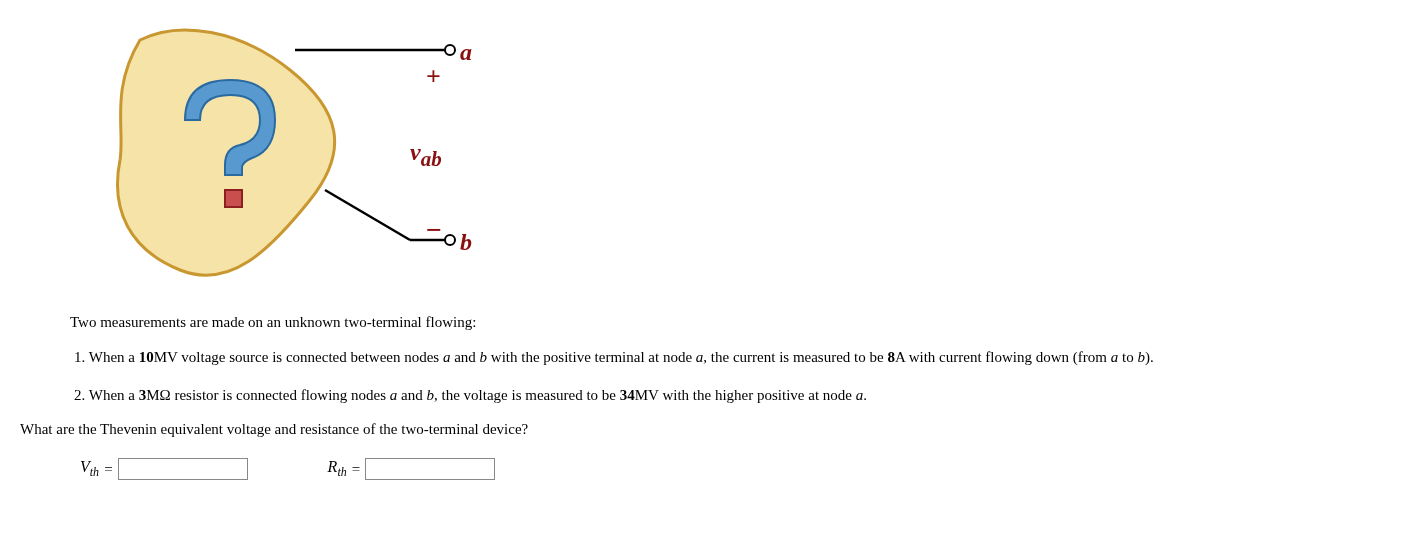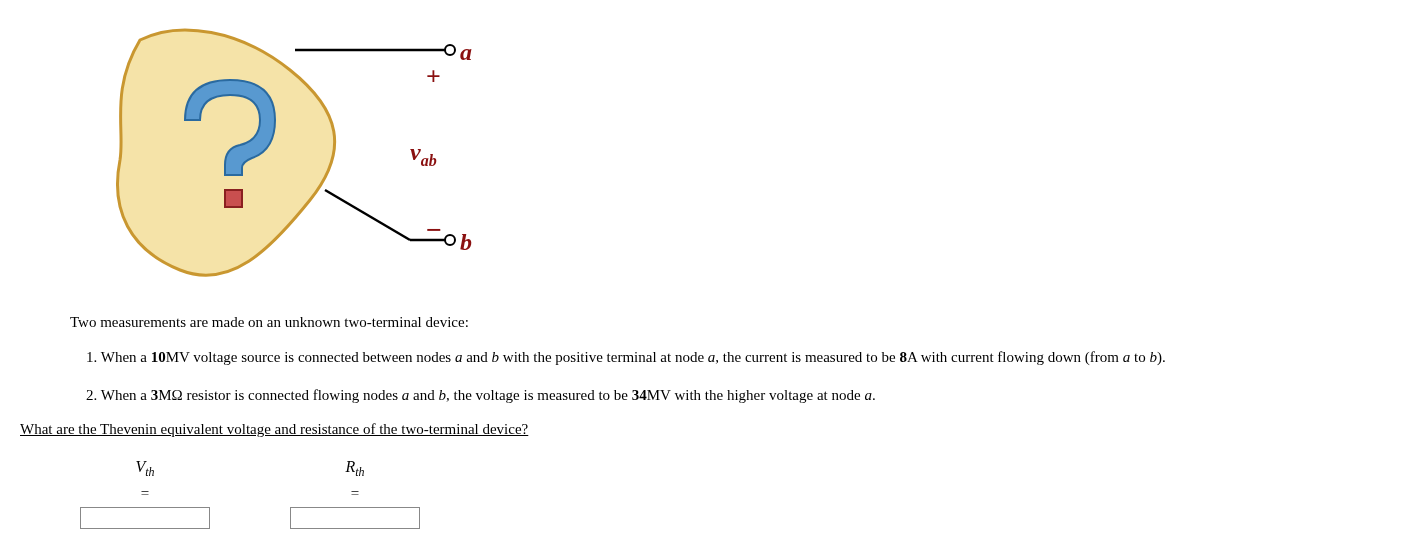--- a/index.html
+++ b/index.html
@@ -19,38 +19,36 @@
       margin-left: 60px;
       margin-bottom: 20px;
     }
     .intro {
       margin: 20px 0 15px 50px;
     }
     .measurements {
       margin-left: 50px;
     }
     .measurement {
-      margin: 15px 16px;
+      margin: 15px 4px;
       line-height: 1.5;
     }
     .question {
       margin: 15px 0 20px 0;
-      text-decoration: underline;
     }
     .answers {
       margin-left: 60px;
       display: flex;
       align-items: center;
       gap: 80px;
     }
     .answer-group {
       display: flex;
       align-items: center;
       gap: 5px;
-      flex-direction: column;
     }
     .label {
       font-style: italic;
       font-family: Georgia, serif;
       font-size: 16px;
     }
     .label sub {
       font-style: italic;
       font-size: 12px;
     }
@@ -99,34 +97,34 @@
       <circle cx="370" cy="40" r="5" fill="#fff" stroke="#000" stroke-width="2"></circle>
 
       <line x1="245" y1="180" x2="330" y2="230" stroke="#000" stroke-width="2.5"></line>
       <line x1="330" y1="230" x2="370" y2="230" stroke="#000" stroke-width="2.5"></line>
       <circle cx="370" cy="230" r="5" fill="#fff" stroke="#000" stroke-width="2"></circle>
     </svg>
     
     <div style="position:relative; top:-280px; height:0;">
       <div style="position:absolute; left:380px; top:25px; font-family:Georgia; font-style:italic; font-weight:bold; font-size:24px; color:#8a1010;">a</div>
       <div style="position:absolute; left:346px; top:48px; font-family:Georgia; font-weight:bold; font-size:26px; color:#8a1010;">+</div>
-      <div style="position:absolute; left:330px; top:125px; font-family:Georgia; font-style:italic; font-weight:bold; font-size:24px; color:#8a1010;"><span>v</span><sub style="font-size:16px;text-align:center;">ab</sub></div>
+      <div style="position:absolute; left:330px; top:125px; font-family:Georgia; font-style:italic; font-weight:bold; font-size:24px; color:#8a1010;"><span>v</span><sub style="font-size:21px;text-align:center;">ab</sub></div>
       <div style="position:absolute; left:346px; top:200px; font-family:Georgia; font-weight:bold; font-size:28px; color:#8a1010;">−</div>
       <div style="position:absolute; left:380px; top:215px; font-family:Georgia; font-style:italic; font-weight:bold; font-size:24px; color:#8a1010;">b</div>
     </div>
   </div>
 
-  <div class="intro">Two measurements are made on an unknown two-terminal device:</div>
+  <div class="intro">Two measurements are made on an unknown two-terminal flowing:</div>
 
   <div class="measurements">
     <div class="measurement">
       <span>1. </span><span>When a </span><span class="bold">10</span><span>MV voltage source is connected between nodes </span><span class="ital">a</span><span> and </span><span class="ital">b</span><span> with the positive terminal at node </span><span class="ital">a</span><span>, the current is measured to be </span><span class="bold">8</span><span>A with current flowing down (from </span><span class="ital">a</span><span> to </span><span class="ital">b</span><span>).</span>
     </div>
     <div class="measurement">
-      <span>2. </span><span>When a </span><span class="bold">3</span><span>MΩ resistor is connected flowing nodes </span><span class="ital">a</span><span> and </span><span class="ital">b</span><span>, the voltage is measured to be </span><span class="bold">34</span><span>MV with the higher voltage at node </span><span class="ital">a</span><span>.</span>
+      <span>2. </span><span>When a </span><span class="bold">3</span><span>MΩ resistor is connected flowing nodes </span><span class="ital">a</span><span> and </span><span class="ital">b</span><span>, the voltage is measured to be </span><span class="bold">34</span><span>MV with the higher positive at node </span><span class="ital">a</span><span>.</span>
     </div>
   </div>
 
   <div class="question">What are the Thevenin equivalent voltage and resistance of the two-terminal device?</div>
 
   <div class="answers">
     <div class="answer-group">
       <span class="label"><span>V</span><sub>th</sub></span>
       <span> = </span>
       <input type="text" style="">

